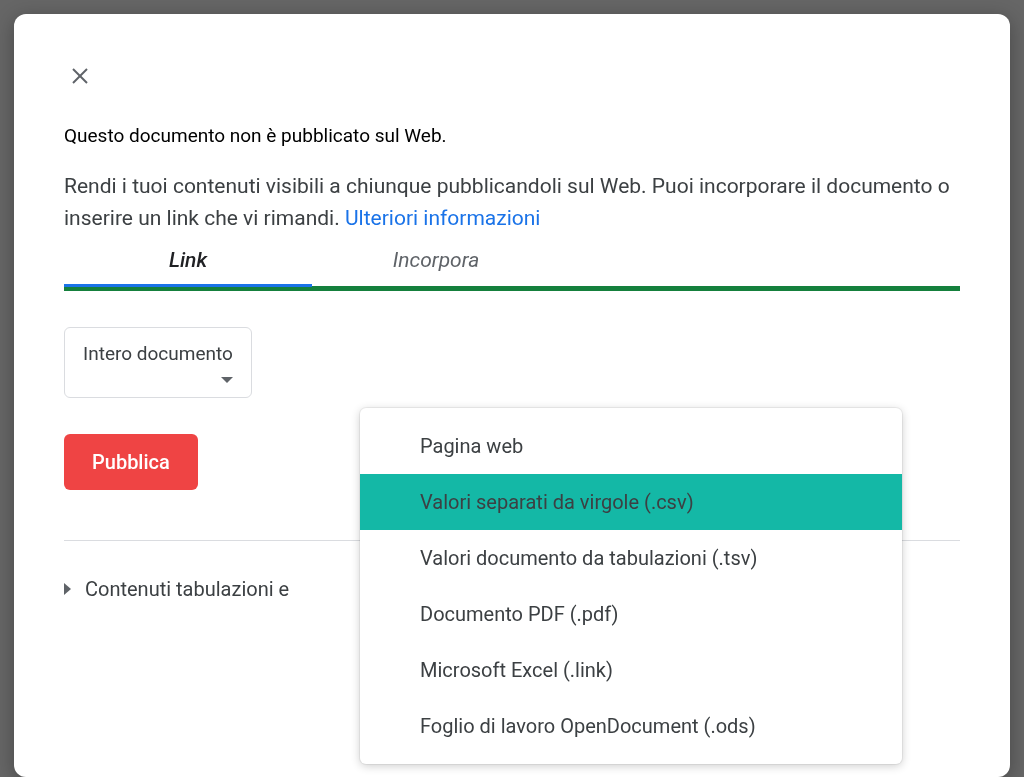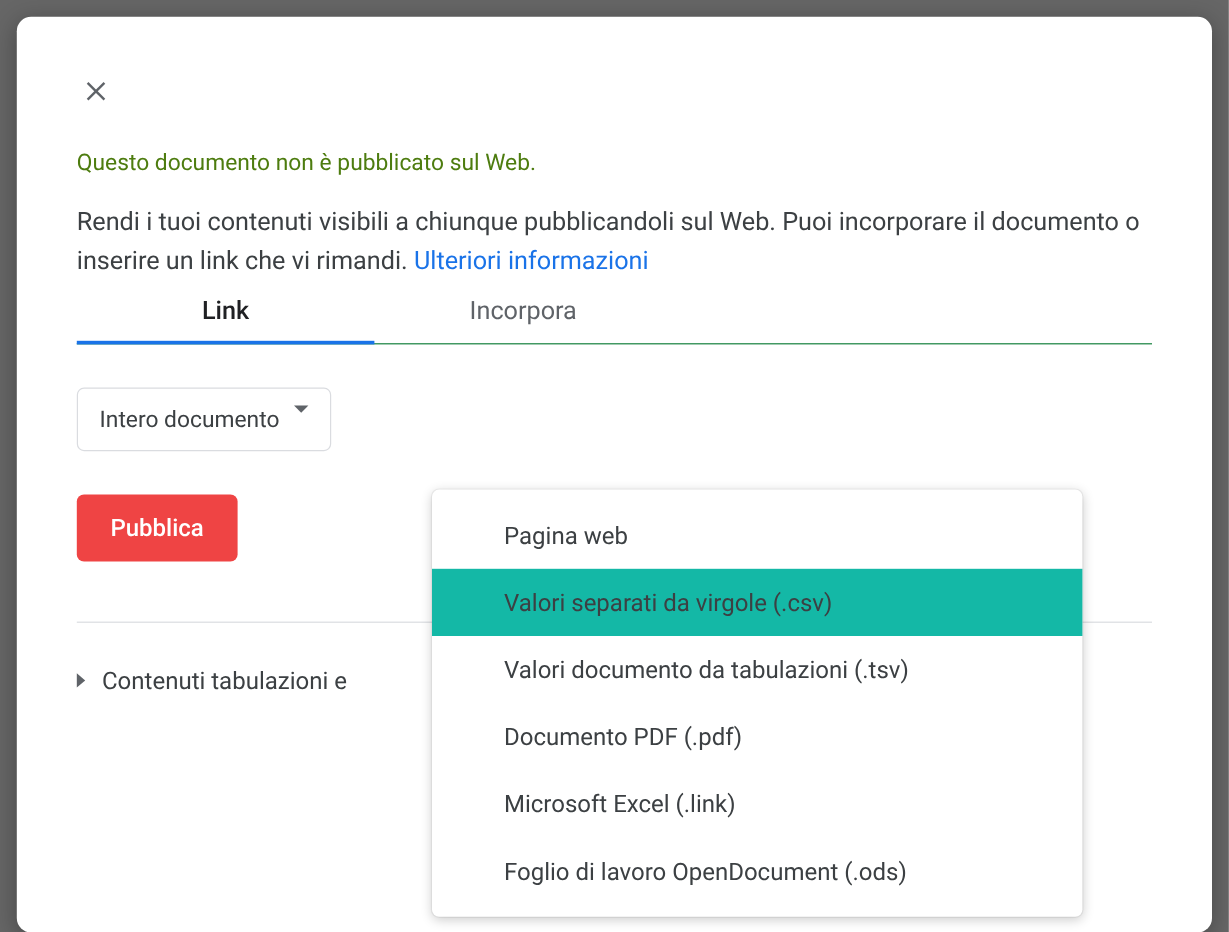--- a/index.html
+++ b/index.html
@@ -46,37 +46,38 @@
       cursor: pointer;
       color: #5f6368;
       margin-top: 6px;
     }
     .close-btn svg {
       width: 24px;
       height: 24px;
     }
     .status-text {
       font-size: 19px;
-      color: #4d7c0f;
+      color: #000000;
       margin-bottom: 24px;
     }
     .description {
       font-size: 21px;
       color: #3c4043;
       line-height: 1.5;
     }
     .link {
       color: #1a73e8;
       text-decoration: none;
       cursor: pointer;
     }
     .tabs {
       display: flex;
-      border-bottom: 1px solid #15803d;
+      border-bottom: 5px solid #15803d;
       margin-bottom: 36px;
+      font-style: italic;
     }
     .tab {
       width: 248px;
       text-align: center;
       padding: 14px 0;
       font-size: 21px;
       cursor: pointer;
       color: #5f6368;
       position: relative;
     }
@@ -96,26 +97,27 @@
     .controls-row {
       display: flex;
       gap: 20px;
       margin-bottom: 36px;
     }
     .select-box {
       border: 1px solid #dadce0;
       border-radius: 6px;
       padding: 14px 18px;
       display: flex;
-      align-items: flex-start;
+      align-items: flex-end;
       gap: 12px;
       cursor: pointer;
       font-size: 19px;
       color: #3c4043;
       background: #fff;
+      flex-direction: column;
     }
     .caret-down {
       width: 0;
       height: 0;
       border-left: 6px solid transparent;
       border-right: 6px solid transparent;
       border-top: 6px solid #5f6368;
     }
     .publish-btn {
       background: #ef4444;

